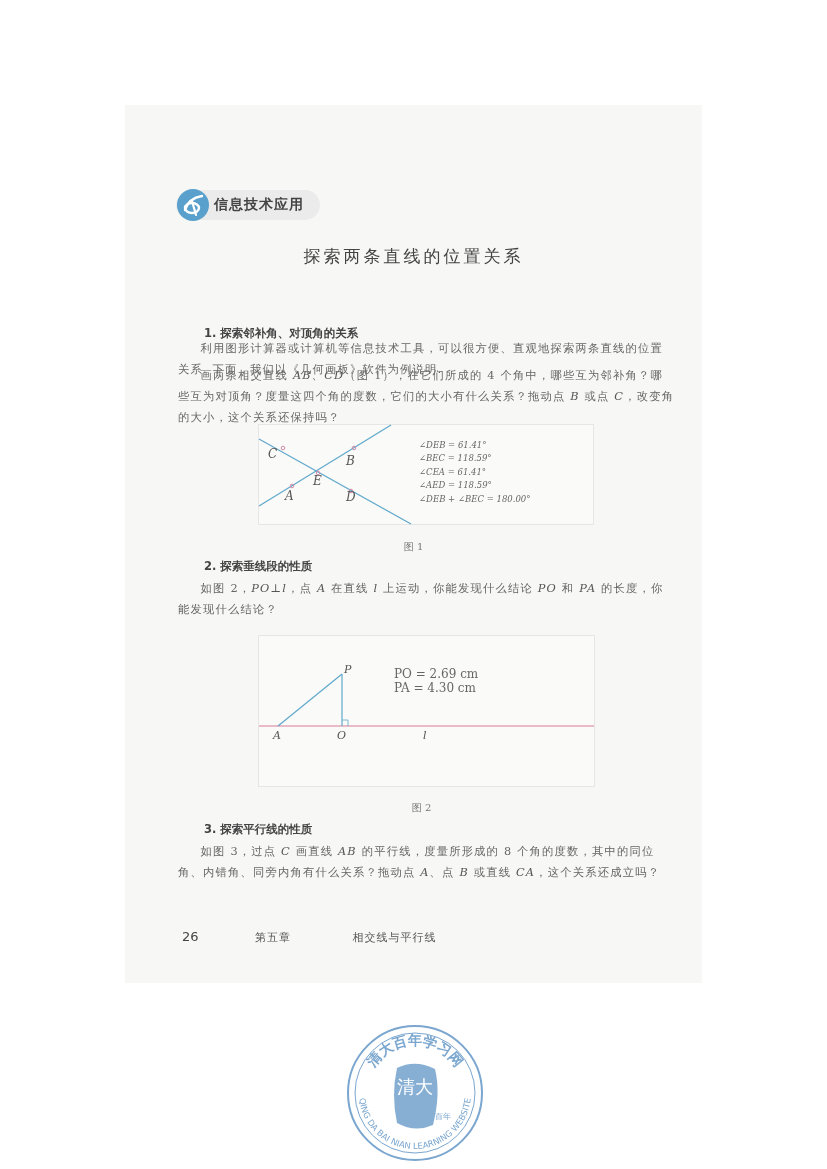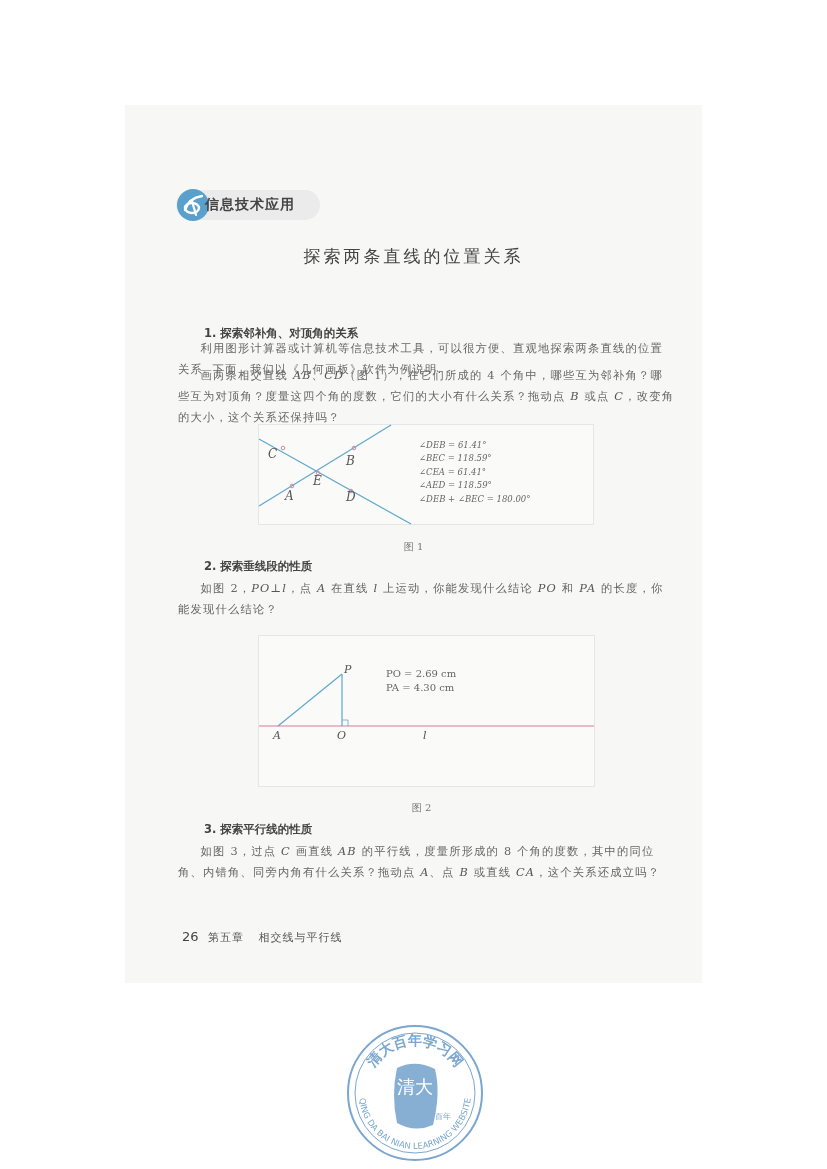--- a/index.html
+++ b/index.html
@@ -12,21 +12,21 @@
     background: #f7f7f6;
   }
   .banner {
     position: absolute; left: 176px; top: 190px; height: 30px; width: 144px;
     background: #ebebeb; border-radius: 15px;
   }
   .banner-icon {
     position: absolute; left: 176px; top: 188px; width: 34px; height: 34px;
   }
   .banner-label {
-    position: absolute; left: 205px; top: 196px; font-family: "DejaVu Sans", sans-serif;
+    position: absolute; left: 214px; top: 196px; font-family: "DejaVu Sans", sans-serif;
     font-size: 14px; font-weight: bold; color: #444; letter-spacing: 1px;
   }
   .title {
     position: absolute; left: 0; width: 827px; top: 245px; text-align: center;
     font-size: 17px; color: #444; letter-spacing: 3px;
   }
   .para {
     position: absolute; left: 178px; width: 497px; font-size: 11.3px; line-height: 21px;
     color: #666; letter-spacing: 1.2px; text-indent: 2em; margin: 0;
   }
@@ -40,21 +40,21 @@
   .caption {
     position: absolute; left: 0; width: 827px; text-align: center; font-size: 10px; color: #777;
   }
   .footer-num {
     position: absolute; left: 182px; top: 929px; font-family: "DejaVu Sans", sans-serif;
     font-size: 13px; color: #444;
   }
   .footer-text {
     position: absolute; left: 208px; top: 930px; font-size: 11px; color: #555; letter-spacing: 1px;
   }
-  .footer-text span { margin-right: 10px; }
+  .footer-text span { margin-right: 10px; margin-left: 47px; }
   i.m { font-family: "DejaVu Serif", serif; font-style: italic; color: #555; }
   .watermark { position: absolute; left: 345px; top: 1023px; width: 140px; height: 140px; }
   svg text { font-family: "DejaVu Serif", serif; }
 </style>
 </head>
 <body>
 
 <div class="page"></div>
 
 <div class="banner"></div>
@@ -105,21 +105,21 @@
   <svg width="335" height="150" viewBox="0 0 335 150" style="position:absolute;left:0;top:0;">
     <line x1="0" y1="90" x2="335" y2="90" stroke="#d87a98" stroke-width="1.2"></line>
     <line x1="19" y1="90" x2="83" y2="38" stroke="#5fa8cc" stroke-width="1.2"></line>
     <line x1="83" y1="38" x2="83" y2="90" stroke="#5fa8cc" stroke-width="1.2"></line>
     <polyline points="83,84 89,84 89,90" fill="none" stroke="#5fa8cc" stroke-width="0.8"></polyline>
   </svg>
   <i class="m" style="position:absolute;left:85px;top:27px;font-size:11px;">P</i>
   <i class="m" style="position:absolute;left:14px;top:93px;font-size:11px;">A</i>
   <i class="m" style="position:absolute;left:78px;top:93px;font-size:11px;">O</i>
   <i class="m" style="position:absolute;left:164px;top:93px;font-size:11px;">l</i>
-  <div style="position:absolute;left:127px;top:31px;font-size:10px;line-height:14px;color:#666;">
+  <div style="position:absolute;left:135px;top:31px;font-size:12px;line-height:14px;color:#666;">
     <div>PO = 2.69 cm</div>
     <div>PA = 4.30 cm</div>
   </div>
 </div>
 <div class="caption" style="top:801px;margin-left:8px;">图 2</div>
 
 <div class="heading" style="top:822px;">3. 探索平行线的性质</div>
 <p class="para" style="top:841px;"><span>如图 3，过点 </span><i class="m">C</i><span> 画直线 </span><i class="m">AB</i><span> 的平行线，度量所形成的 8 个角的度数，其中的同位角、内错角、同旁内角有什么关系？拖动点 </span><i class="m">A</i><span>、点 </span><i class="m">B</i><span> 或直线 </span><i class="m">CA</i><span>，这个关系还成立吗？</span></p>
 
 <div class="footer-num">26</div>

